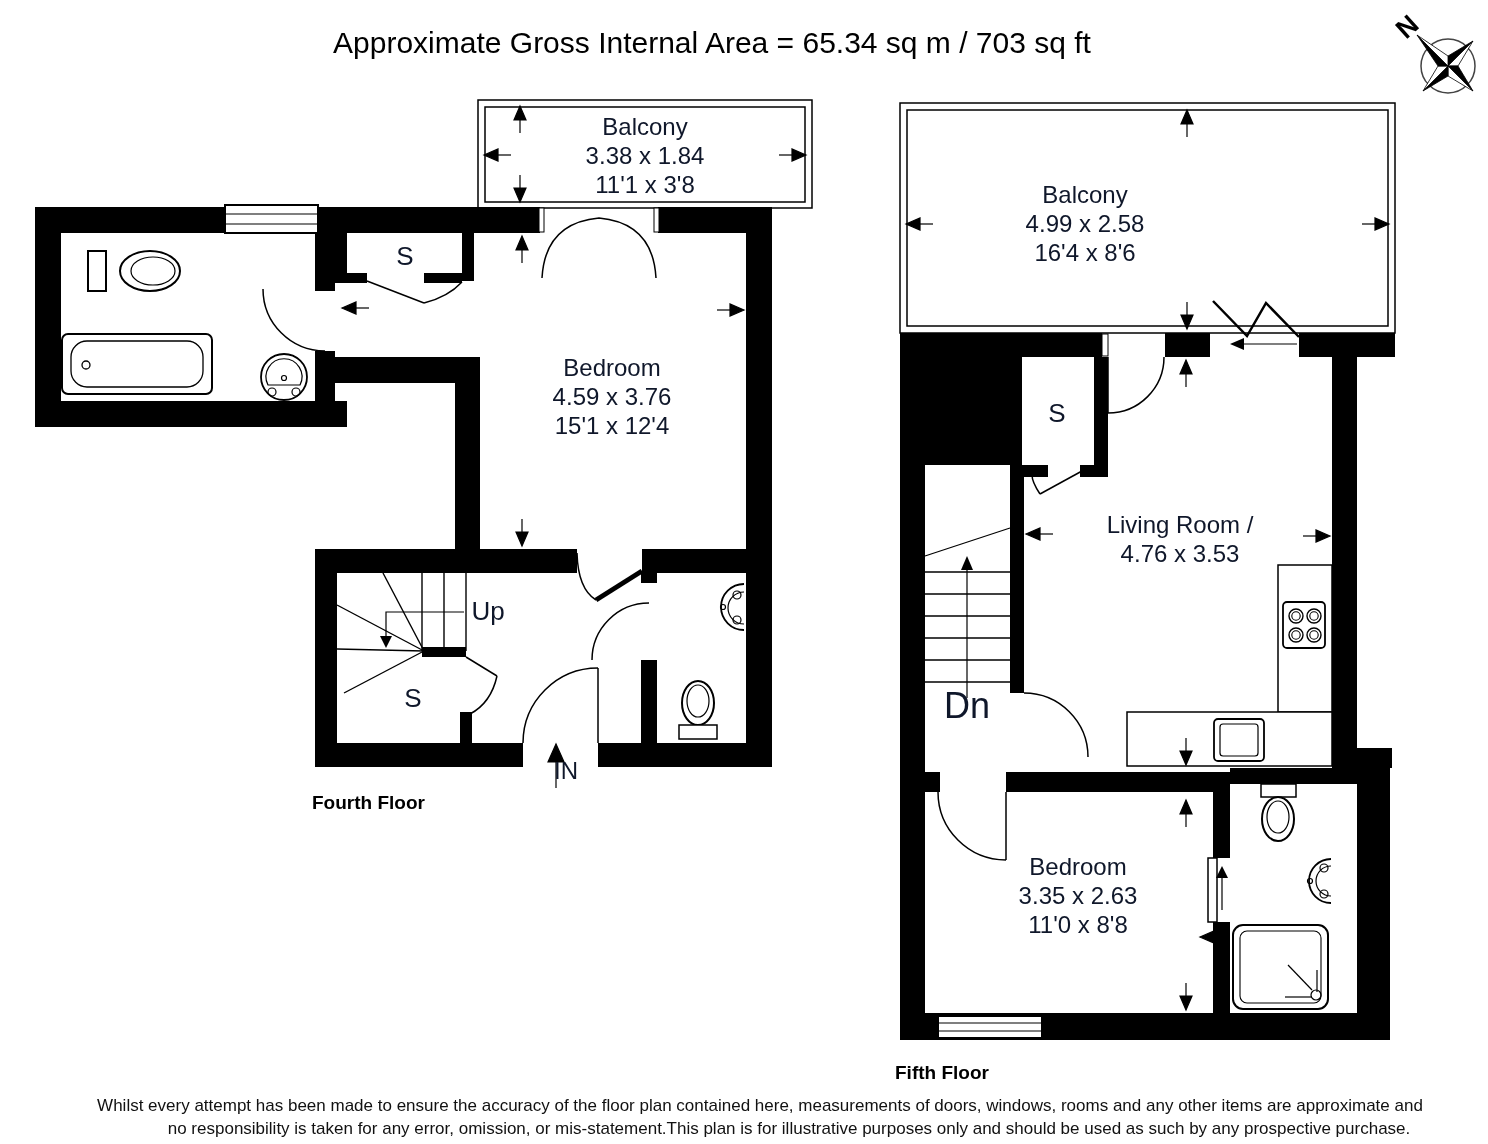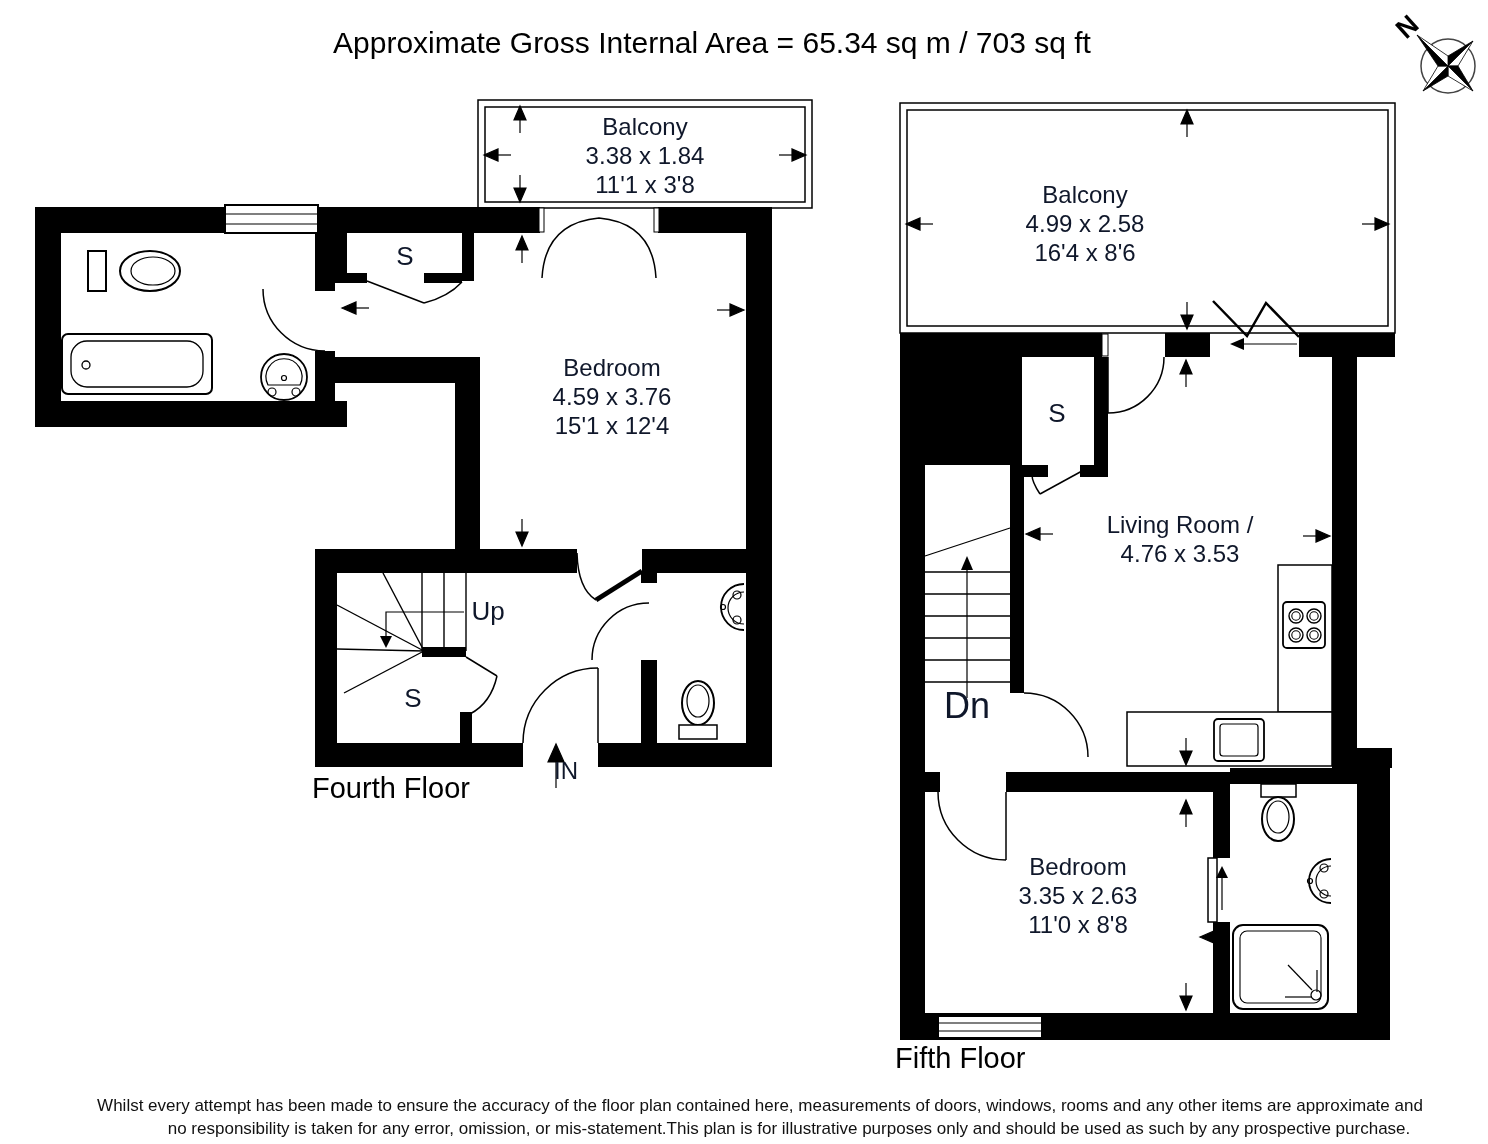--- a/index.html
+++ b/index.html
@@ -1,21 +1,21 @@
 <!DOCTYPE html>
 <html><head>
 <meta charset="utf-8">
 <style>
   html,body{margin:0;padding:0;background:#fff;}
   body{width:1488px;height:1144px;overflow:hidden;
        font-family:"Liberation Sans",sans-serif;color:#000;}
   #stage{position:relative;width:1488px;height:1144px;background:#fff;}
   #plan-svg{position:absolute;left:0;top:0;}
   .lbl{position:absolute;text-align:center;font-size:24px;line-height:29px;color:#0f172a;white-space:nowrap;}
-  .lbl-big{position:absolute;font-size:29px;font-weight:normal;color:#000;white-space:nowrap;}
+  .lbl-big{position:absolute;font-size:19px;font-weight:bold;color:#000;white-space:nowrap;margin-top:20px;}
   .title{position:absolute;left:0;top:26px;width:1424px;text-align:center;font-size:30px;color:#000;}
   .disc{position:absolute;left:0;width:1488px;text-align:center;font-size:17px;color:#111;padding-left:16px;}
 </style>
 </head>
 <body>
 
 <div id="stage">
 
 <svg id="plan-svg" width="1488" height="1144" viewBox="0 0 1488 1144">
 

